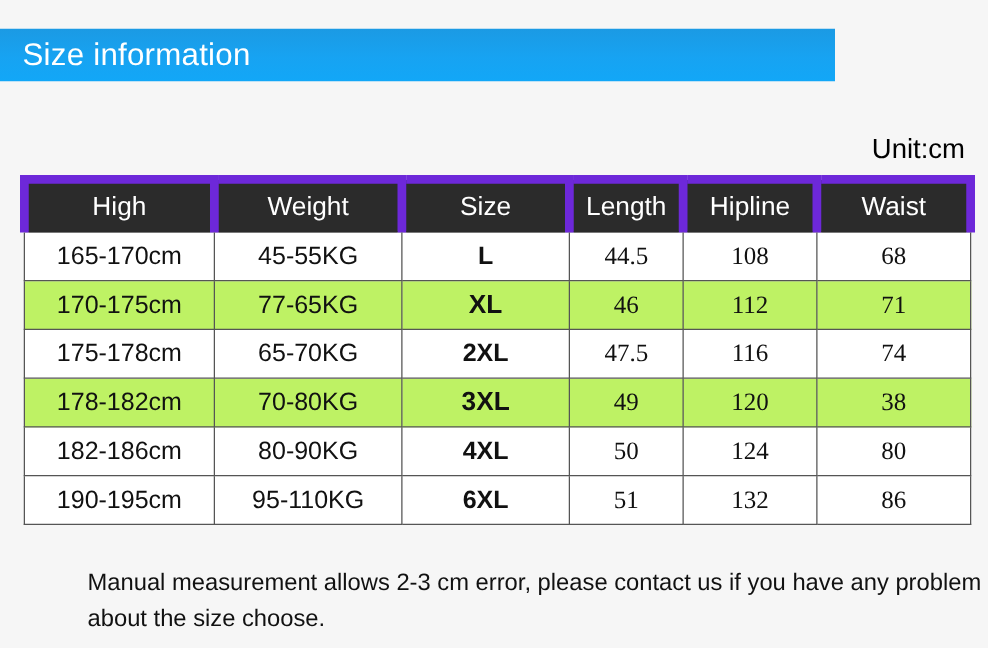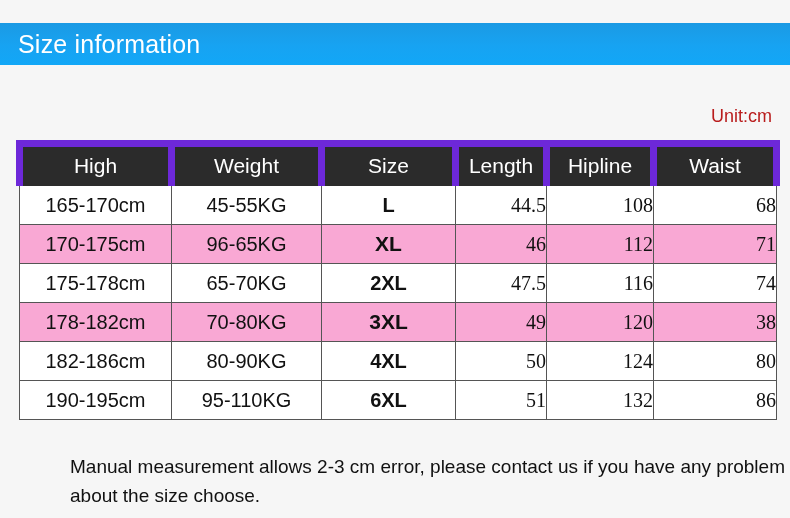--- a/index.html
+++ b/index.html
@@ -13,42 +13,42 @@
     font-family: "Liberation Sans", sans-serif;
     overflow: hidden;
     position: relative;
   }
 
   
   .banner {
     position: absolute;
     left: 0;
     top: 23px;
-    width: 790px;
+    width: 668px;
     height: 42px;
     background: linear-gradient(to bottom, #1b9ae4 0%, #17a3f2 55%, #12a7f7 100%);
     display: flex;
     align-items: center;
   }
   .banner-title {
     color: #ffffff;
     font-size: 25px;
     font-weight: 400;
     letter-spacing: 0.2px;
     padding-left: 18px;
     line-height: 1;
   }
 
   
   .unit-label {
     position: absolute;
     right: 18px;
     top: 106px;
-    font-size: 18px;
-    color: #b91c1c;
+    font-size: 22px;
+    color: #000000;
     font-family: "Liberation Sans", sans-serif;
   }
 
   
   .size-table {
     position: absolute;
     left: 16px;
     top: 140px;
     width: 757px;
     border-collapse: collapse;
@@ -85,33 +85,32 @@
   .c-hipline { width: 107px; }
   .c-waist   { width: 123px; }
 
   
   .size-table tbody td {
     font-size: 20px;
     color: #111111;
     background: #ffffff;
   }
   .size-table tbody tr.alt td {
-    background: #f9a8d4;
+    background: #bef264;
   }
 
   
   td.sans {
     font-family: "Liberation Sans", sans-serif;
     margin-top: 27px;
   }
   
   td.serif {
     font-family: "Liberation Serif", serif;
     font-size: 22px;
-    text-align: right;
   }
   
   td.size-cell, tr.alt td.size-cell {
     background: #dcdcdc;
     font-family: "Liberation Sans", sans-serif;
     font-weight: bold;
     font-size: 21px;
   }
 
   
@@ -159,21 +158,21 @@
       <tr>
         <td class="sans">165-170cm</td>
         <td class="sans">45-55KG</td>
         <td class="size-cell">L</td>
         <td class="serif">44.5</td>
         <td class="serif">108</td>
         <td class="serif">68</td>
       </tr>
       <tr class="alt">
         <td class="sans">170-175cm</td>
-        <td class="sans">96-65KG</td>
+        <td class="sans">77-65KG</td>
         <td class="size-cell">XL</td>
         <td class="serif">46</td>
         <td class="serif">112</td>
         <td class="serif">71</td>
       </tr>
       <tr>
         <td class="sans">175-178cm</td>
         <td class="sans">65-70KG</td>
         <td class="size-cell">2XL</td>
         <td class="serif">47.5</td>

